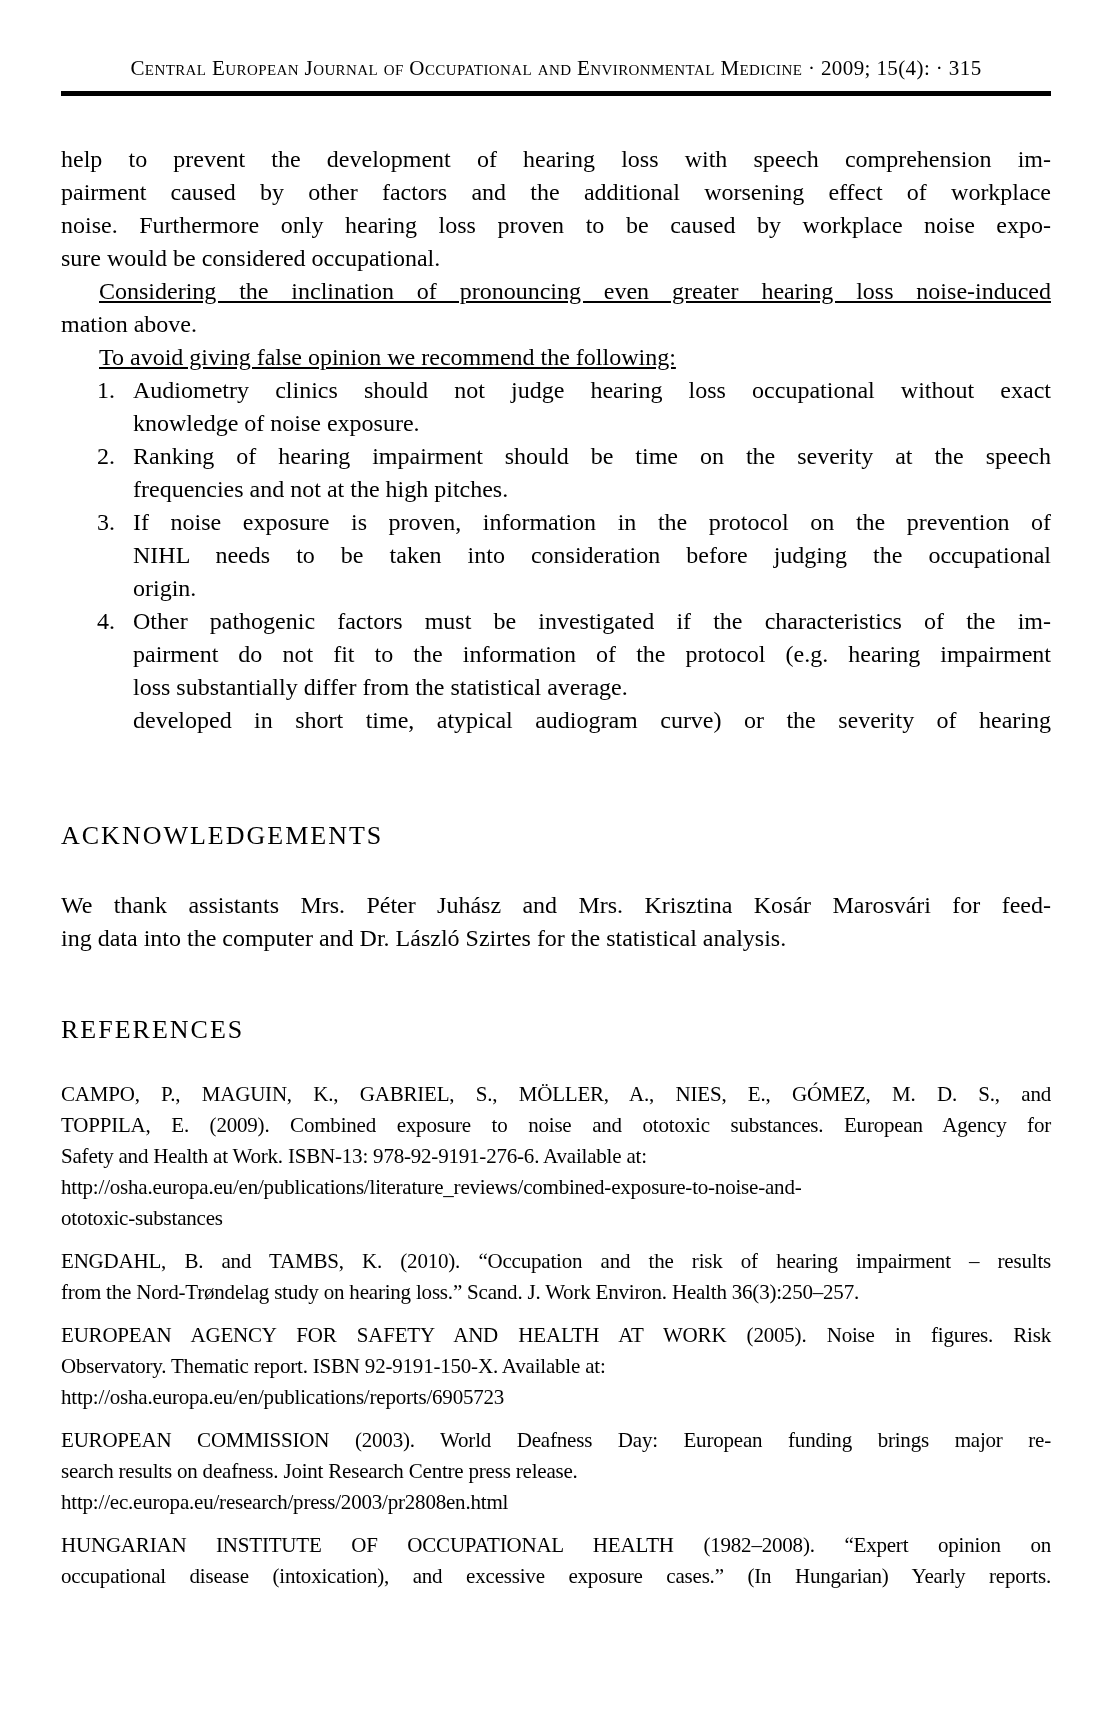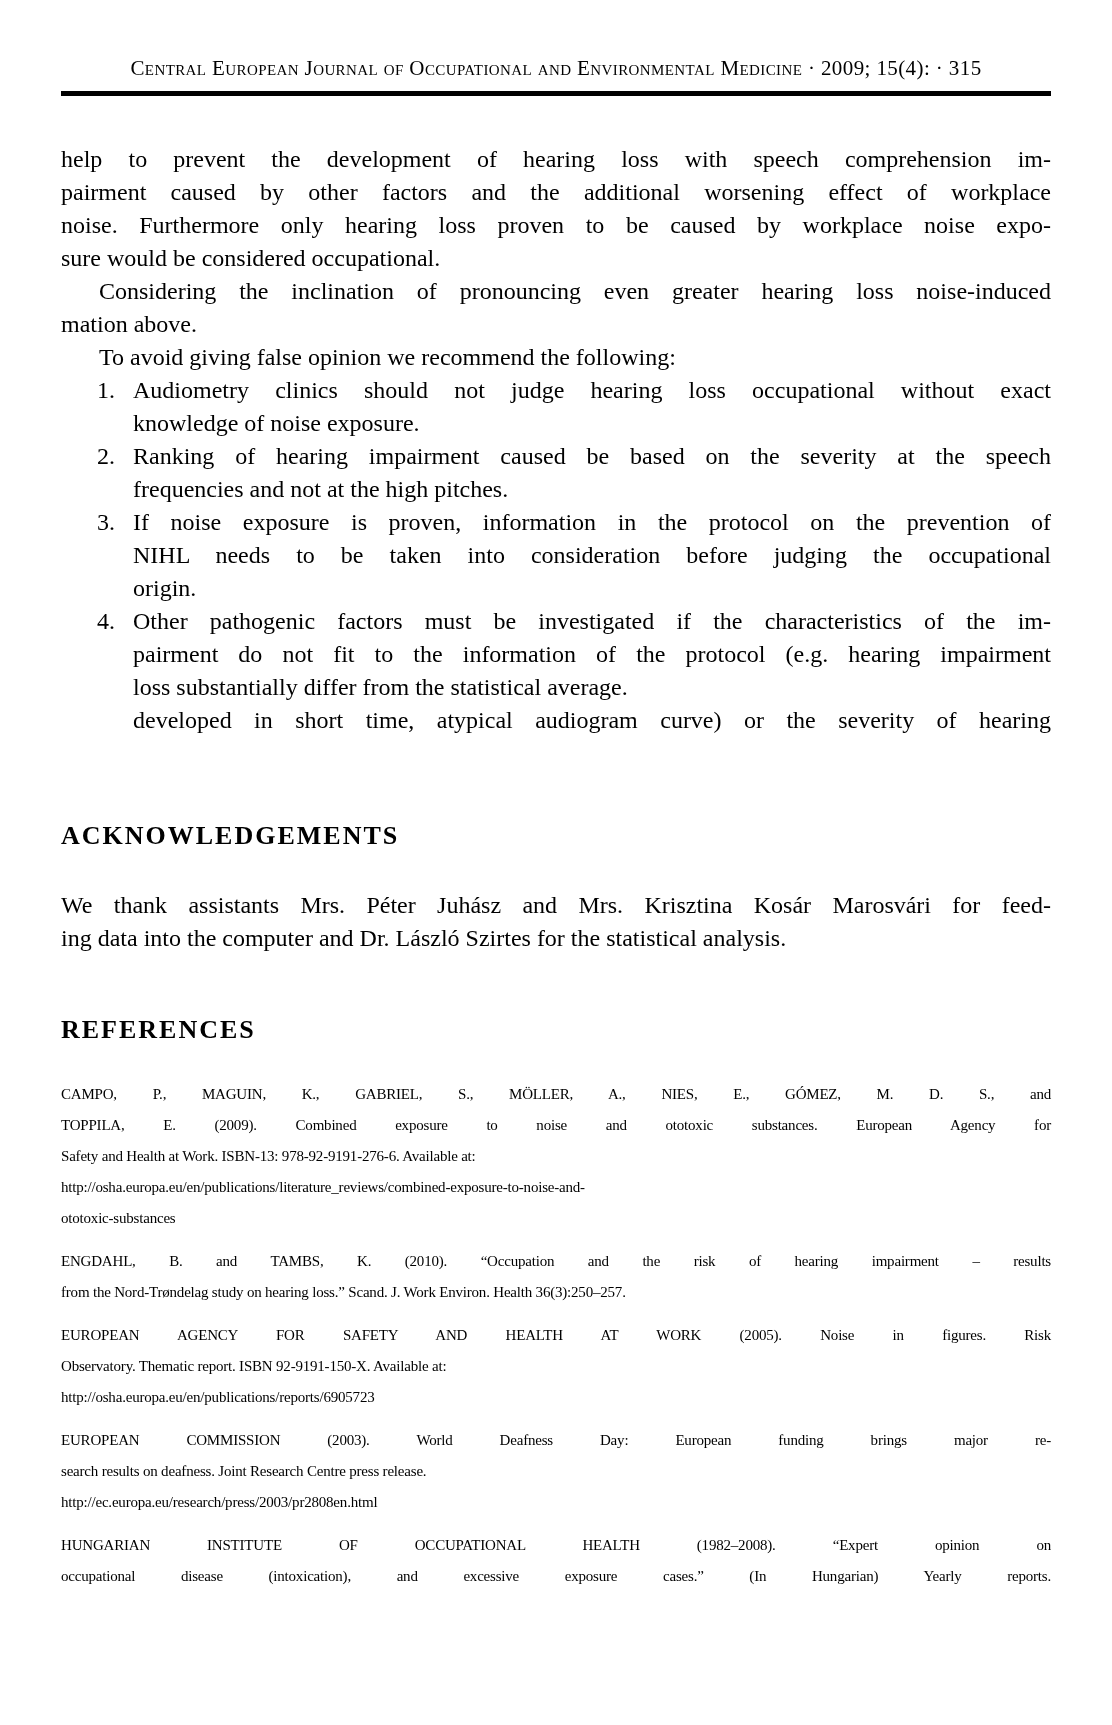--- a/index.html
+++ b/index.html
@@ -27,38 +27,38 @@
     margin-top: 10px;
   }
 
   .content {
     margin-top: 47px;
     font-size: 24px;
     line-height: 33px;
   }
   .ln { text-align: justify; text-align-last: left; }
   .ln.j { text-align-last: justify; }
-  .para.ind .ln:first-child { text-indent: 38px; }
+  .para.ind .ln:first-child { text-indent: 38px; text-decoration: underline; }
 
   .list-item { position: relative; padding-left: 72px; }
   .list-item .num { position: absolute; left: 36px; top: 0; }
 
   .section-heading {
     font-size: 26px;
-    font-weight: 700;
+    font-weight: 400;
     letter-spacing: 2px;
     margin: 84px 0 0 0;
     line-height: 30px;
   }
   .section-heading.refs-h { margin-top: 60px; }
   .ack-para { margin-top: 38px; }
 
   .refs-list {
     margin-top: 34px;
-    font-size: 15px;
+    font-size: 21px;
     line-height: 31px;
     letter-spacing: -0.2px;
   }
   .ref-entry { margin-bottom: 12px; }
 </style>
 </head>
 <body>
 
 <div class="page">
   <div class="journal-header">Central European Journal of Occupational and Environmental Medicine · 2009; 15(4): · 315</div>
@@ -81,21 +81,21 @@
         </div>
       </div>
     <div id="recommendation-list">
         <div class="list-item">
           <span class="num">1.</span>
           <div class="ln j">Audiometry clinics should not judge hearing loss occupational without exact</div>
           <div class="ln">knowledge of noise exposure.</div>
         </div>
         <div class="list-item">
           <span class="num">2.</span>
-          <div class="ln j">Ranking of hearing impairment caused be based on the severity at the speech</div>
+          <div class="ln j">Ranking of hearing impairment should be time on the severity at the speech</div>
           <div class="ln">frequencies and not at the high pitches.</div>
         </div>
         <div class="list-item">
           <span class="num">3.</span>
           <div class="ln j">If noise exposure is proven, information in the protocol on the prevention of</div>
           <div class="ln j">NIHL needs to be taken into consideration before judging the occupational</div>
           <div class="ln">origin.</div>
         </div>
         <div class="list-item">
           <span class="num">4.</span>

